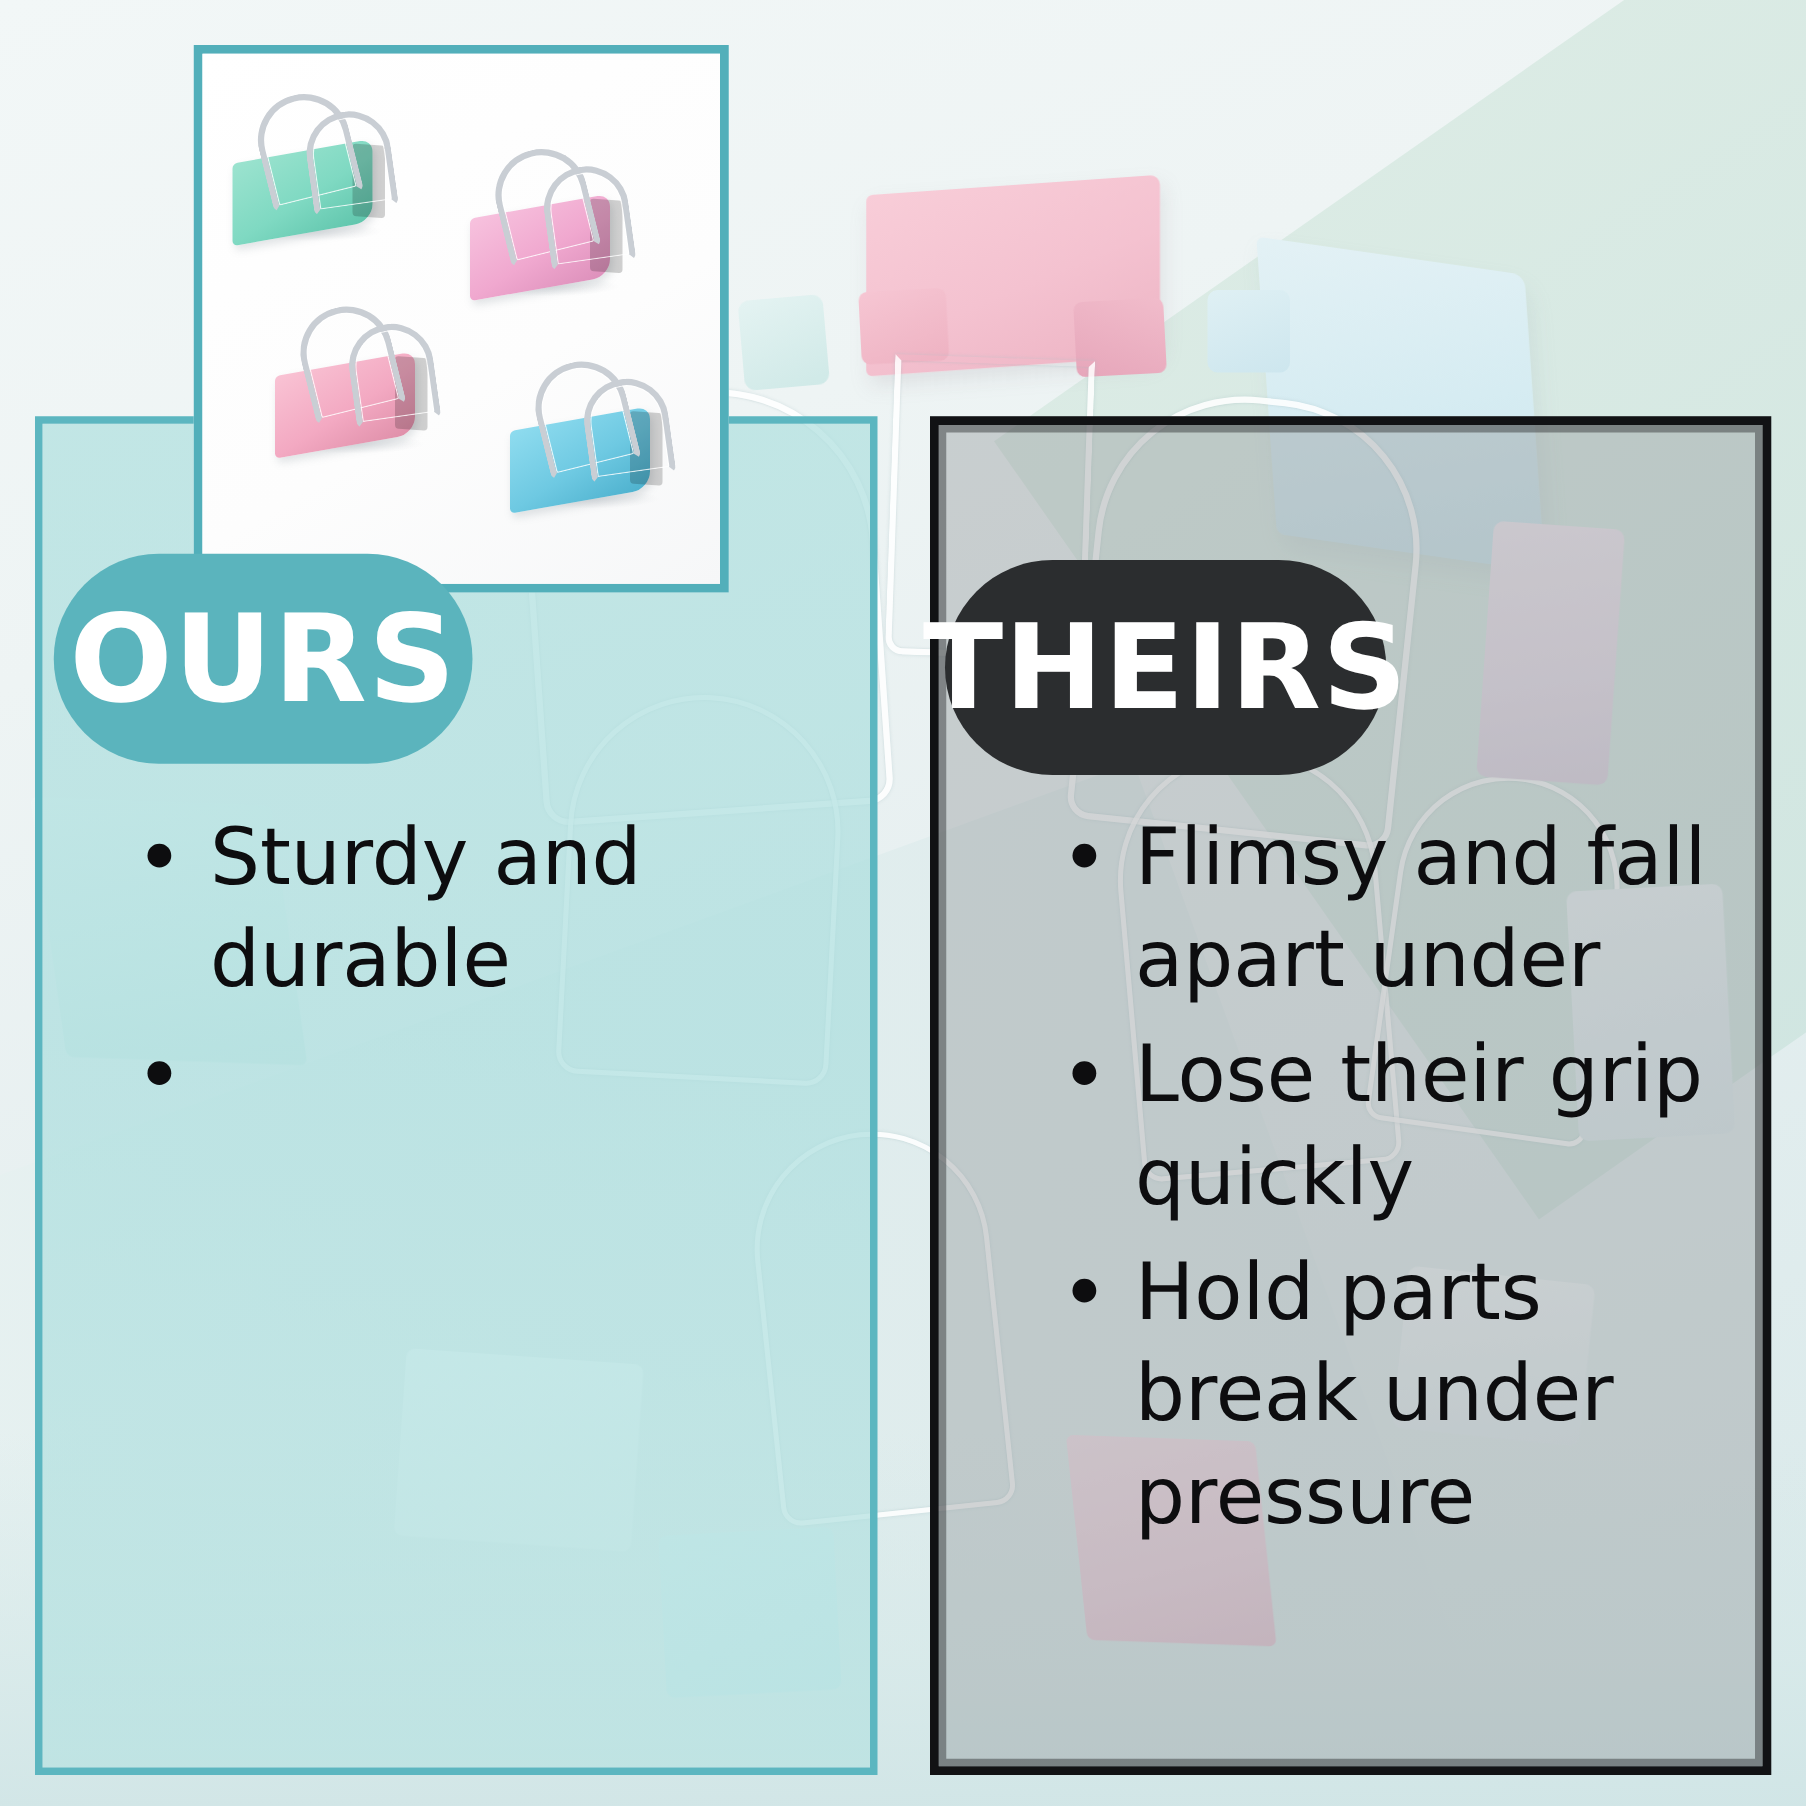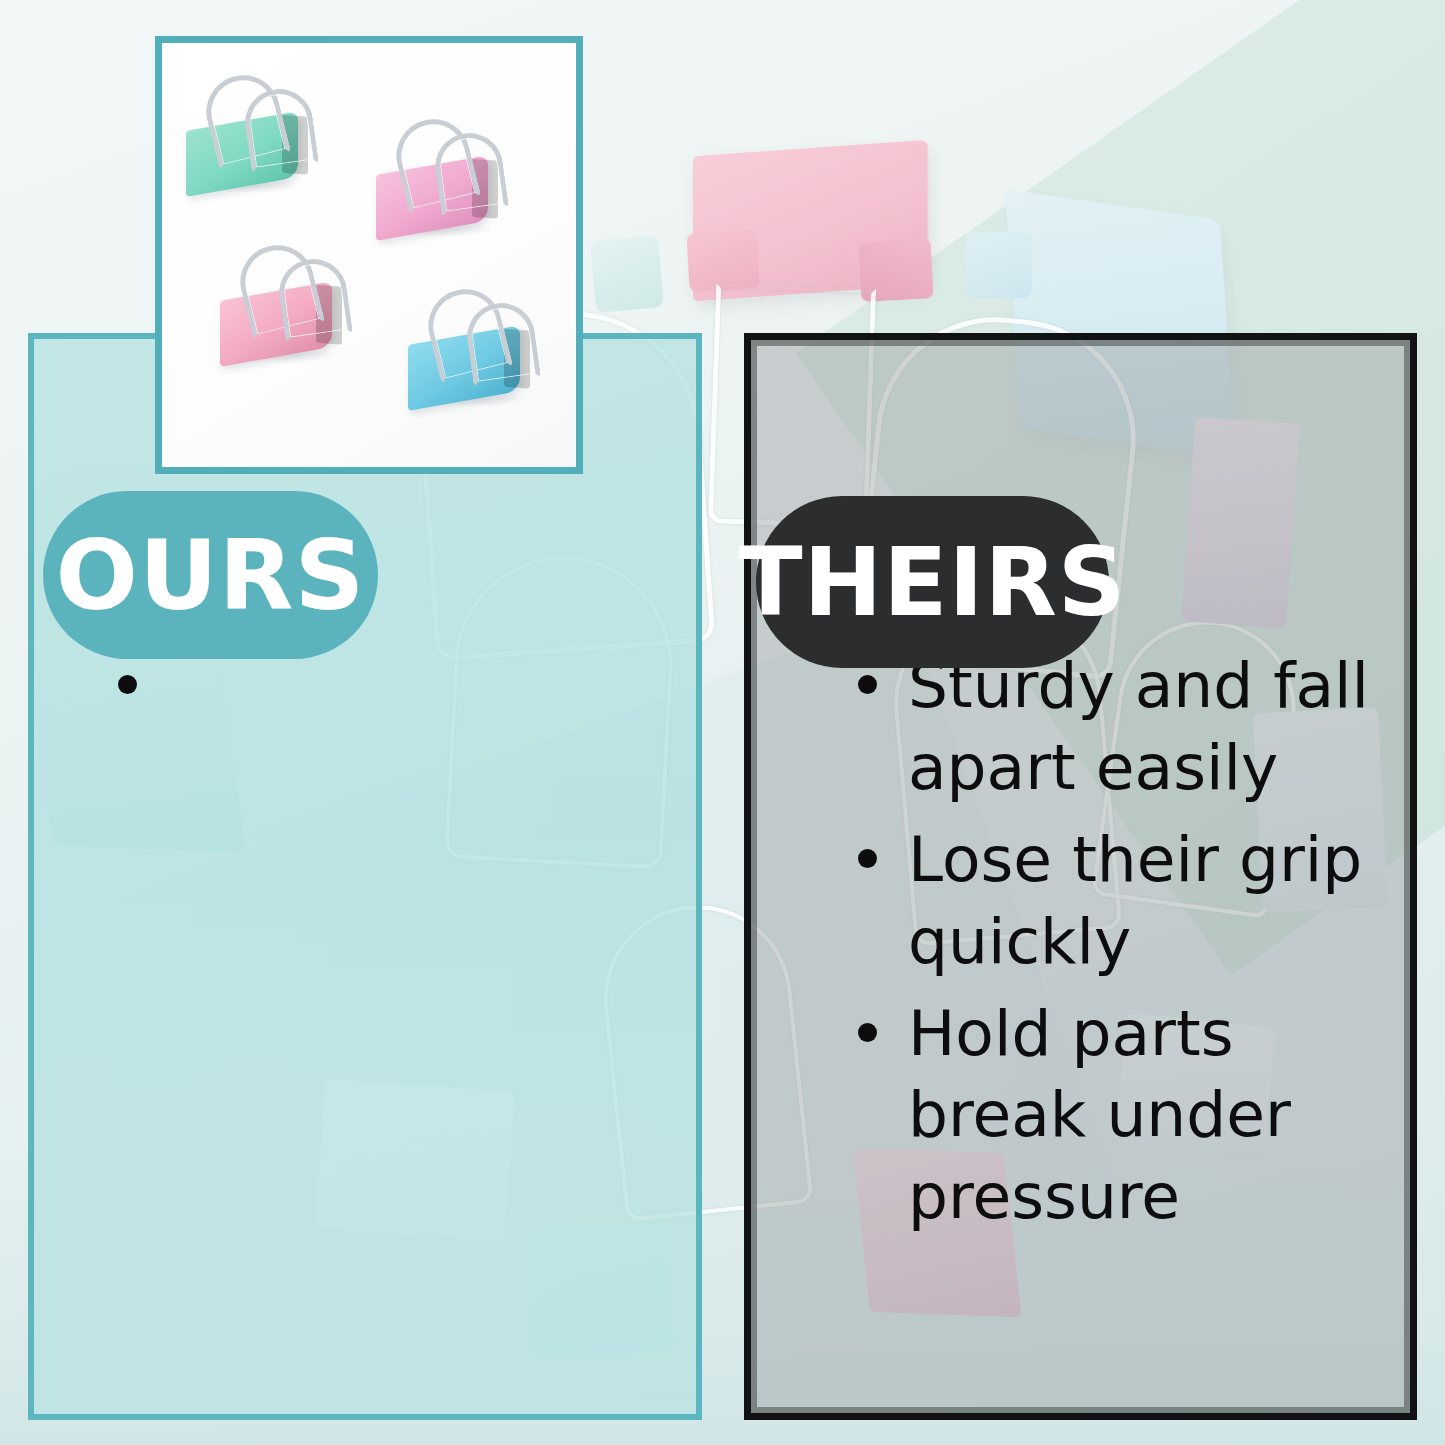--- a/index.html
+++ b/index.html
@@ -136,21 +136,20 @@
   .badge {
     position: absolute;
     display: flex;
     align-items: center;
     justify-content: center;
     border-radius: 999px;
     z-index: 60;
     font-weight: 700;
     color: #ffffff;
     letter-spacing: 1px;
-    margin-top: 48px;
   }
   #badge-ours {
     left: 43px; top: 443px;
     width: 335px; height: 168px;
     background: #5bb4bd;
     font-size: 97px;
   }
   #badge-theirs {
     left: 756px; top: 448px;
     width: 353px; height: 172px;
@@ -286,27 +285,31 @@
     </div>
   </div>
 
   <div class="badge" id="badge-ours">OURS</div>
 
   <div class="badge" id="badge-theirs">THEIRS</div>
 
   <ul class="bullets" id="bullets-ours">
     <li>
       <span class="dot"></span>
+      <span>Sturdy and durable</span>
+    </li>
+    <li>
+      <span class="dot"></span>
     </li>
   </ul>
 
   <ul class="bullets" id="bullets-theirs">
     <li>
       <span class="dot"></span>
-      <span>Sturdy and fall apart easily</span>
+      <span>Flimsy and fall apart under</span>
     </li>
     <li>
       <span class="dot"></span>
       <span>Lose their grip quickly</span>
     </li>
     <li>
       <span class="dot"></span>
       <span>Hold parts break under pressure</span>
     </li>
   </ul>

